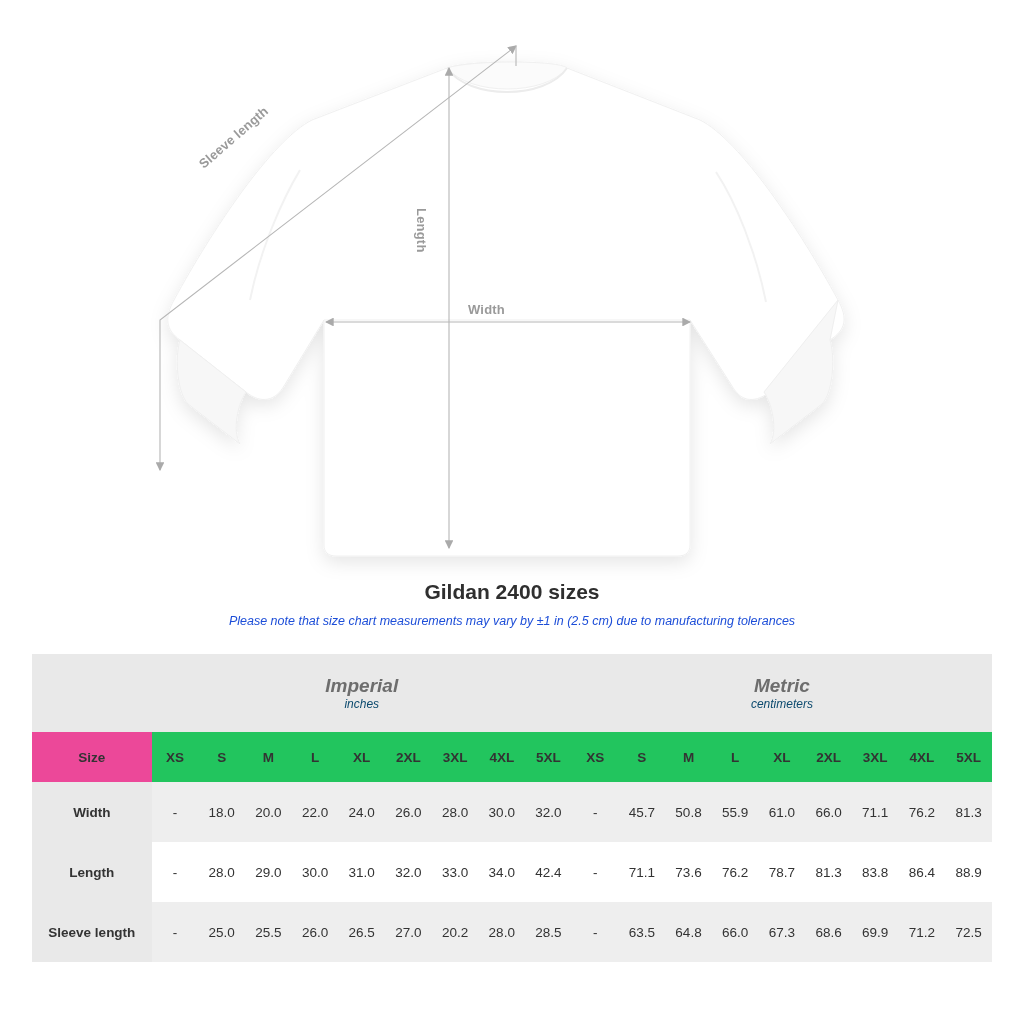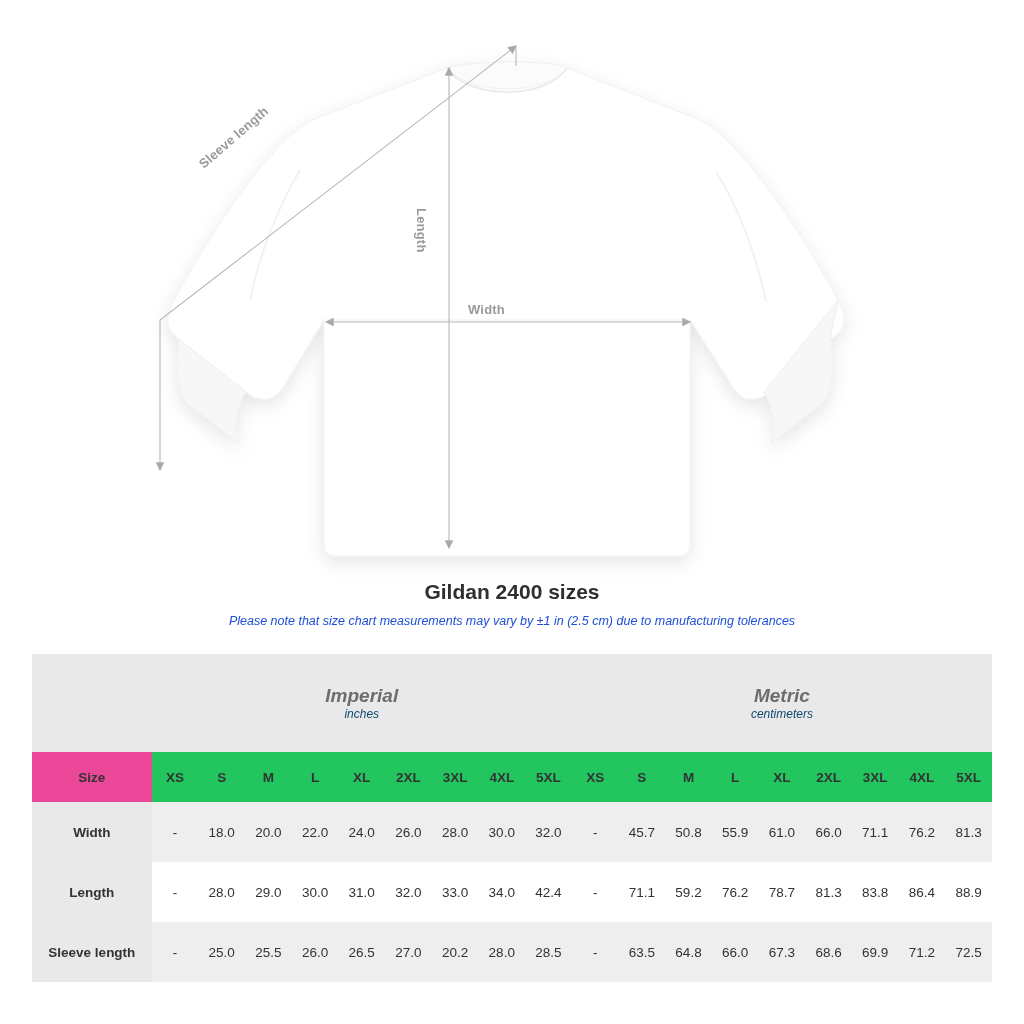--- a/index.html
+++ b/index.html
@@ -82,21 +82,21 @@
     width: 960px;
     table-layout: fixed;
   }
   table.size-table td, table.size-table th {
     border: none;
     text-align: center;
     vertical-align: middle;
   }
   .unit-head {
     background: #e9e9e9;
-    height: 98px;
+    height: 78px;
   }
   .unit-head .unit-name {
     font-size: 19px;
     font-style: italic;
     font-weight: bold;
     color: #6d6d6d;
     display: block;
     line-height: 1.15;
   }
   .unit-head .unit-sub {
@@ -307,21 +307,21 @@
         <td>28.0</td>
         <td>29.0</td>
         <td>30.0</td>
         <td>31.0</td>
         <td>32.0</td>
         <td>33.0</td>
         <td>34.0</td>
         <td>42.4</td>
         <td>-</td>
         <td>71.1</td>
-        <td>59.2</td>
+        <td>73.6</td>
         <td>76.2</td>
         <td>78.7</td>
         <td>81.3</td>
         <td>83.8</td>
         <td>86.4</td>
         <td>88.9</td>
       </tr>
 
       <tr class="data-row shaded">
         <td class="rowlabel">Sleeve length</td>

